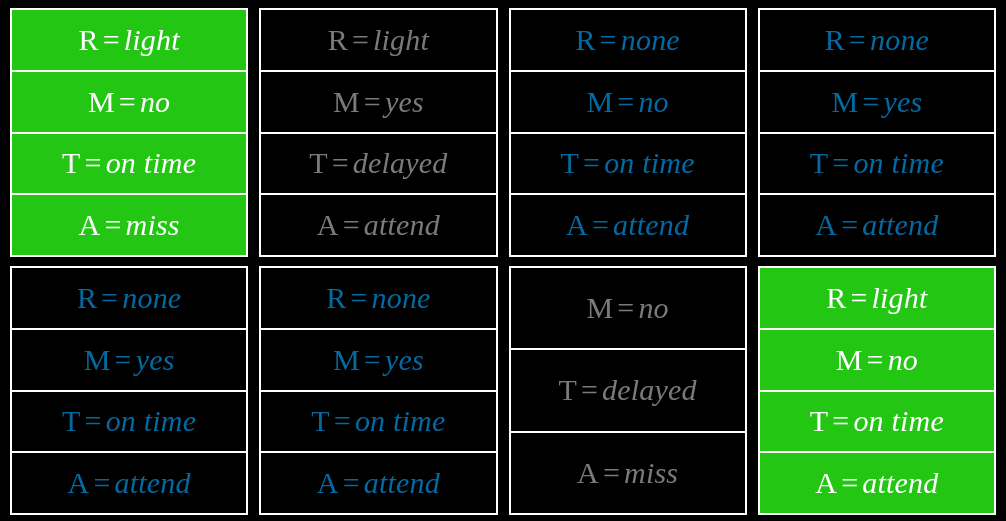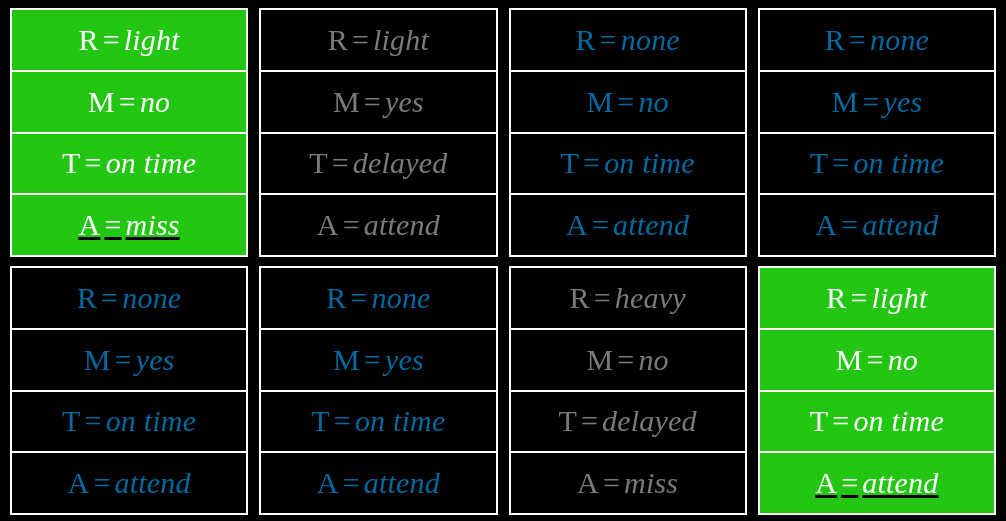--- a/index.html
+++ b/index.html
@@ -39,21 +39,20 @@
     flex: 1 1 0;
     display: flex;
     align-items: center;
     justify-content: center;
     border-bottom: 2px solid #ffffff;
     box-sizing: border-box;
     white-space: nowrap;
   }
   .row:last-child {
     border-bottom: none;
-    text-decoration: underline;
   }
   .card.highlight .row {
     border-bottom-color: #ffffff;
   }
   .txt {
     font-size: 30px;
     line-height: 1;
     color: #0369a1;
     letter-spacing: 0.2px;
   }
@@ -157,23 +156,20 @@
       </div>
       <div class="row">
         <span class="txt"><span class="key">T</span><span class="eq">=</span><span class="val">on time</span></span>
       </div>
       <div class="row">
         <span class="txt"><span class="key">A</span><span class="eq">=</span><span class="val">attend</span></span>
       </div>
     </div>
     <div class="card dim">
       <div class="row">
-        <span class="txt"><span class="key">R</span><span class="eq">=</span><span class="val">heavy</span></span>
-      </div>
-      <div class="row">
         <span class="txt"><span class="key">M</span><span class="eq">=</span><span class="val">no</span></span>
       </div>
       <div class="row">
         <span class="txt"><span class="key">T</span><span class="eq">=</span><span class="val">delayed</span></span>
       </div>
       <div class="row">
         <span class="txt"><span class="key">A</span><span class="eq">=</span><span class="val">miss</span></span>
       </div>
     </div>
     <div class="card highlight">

